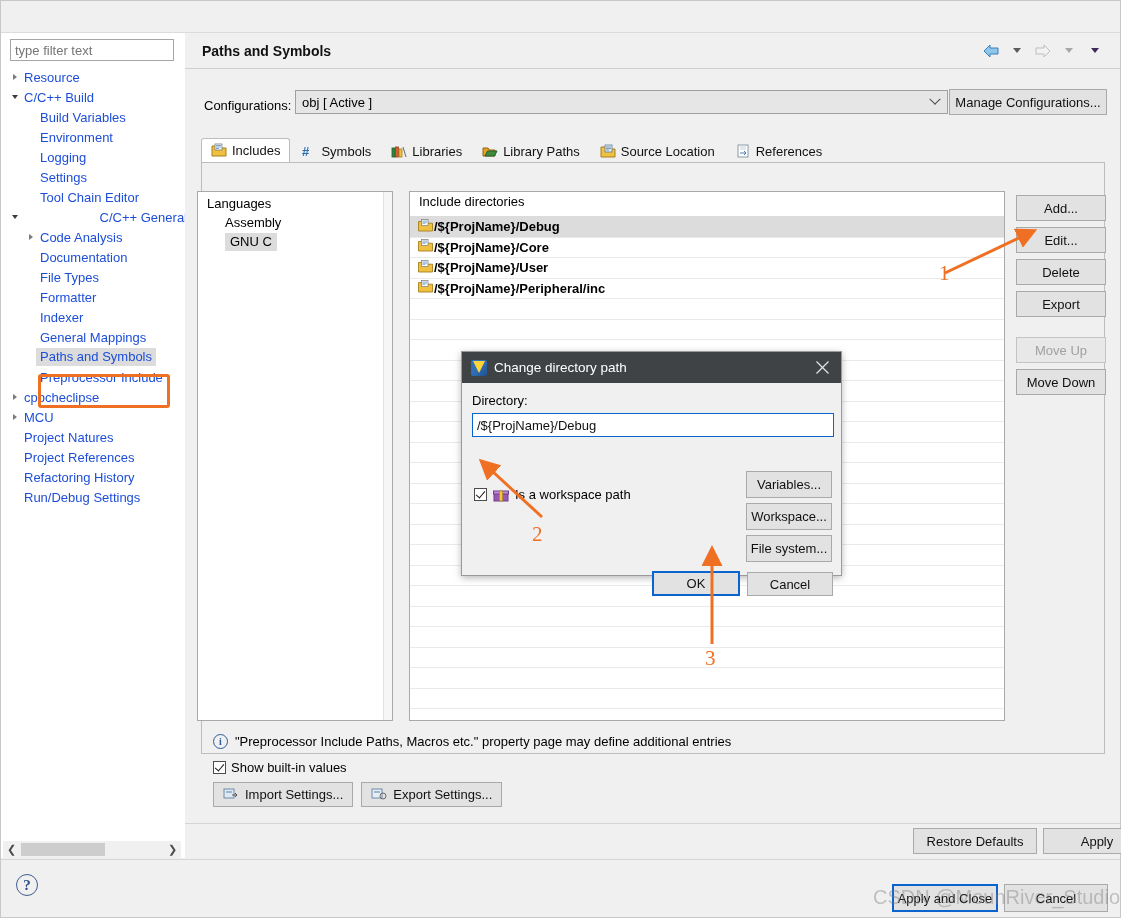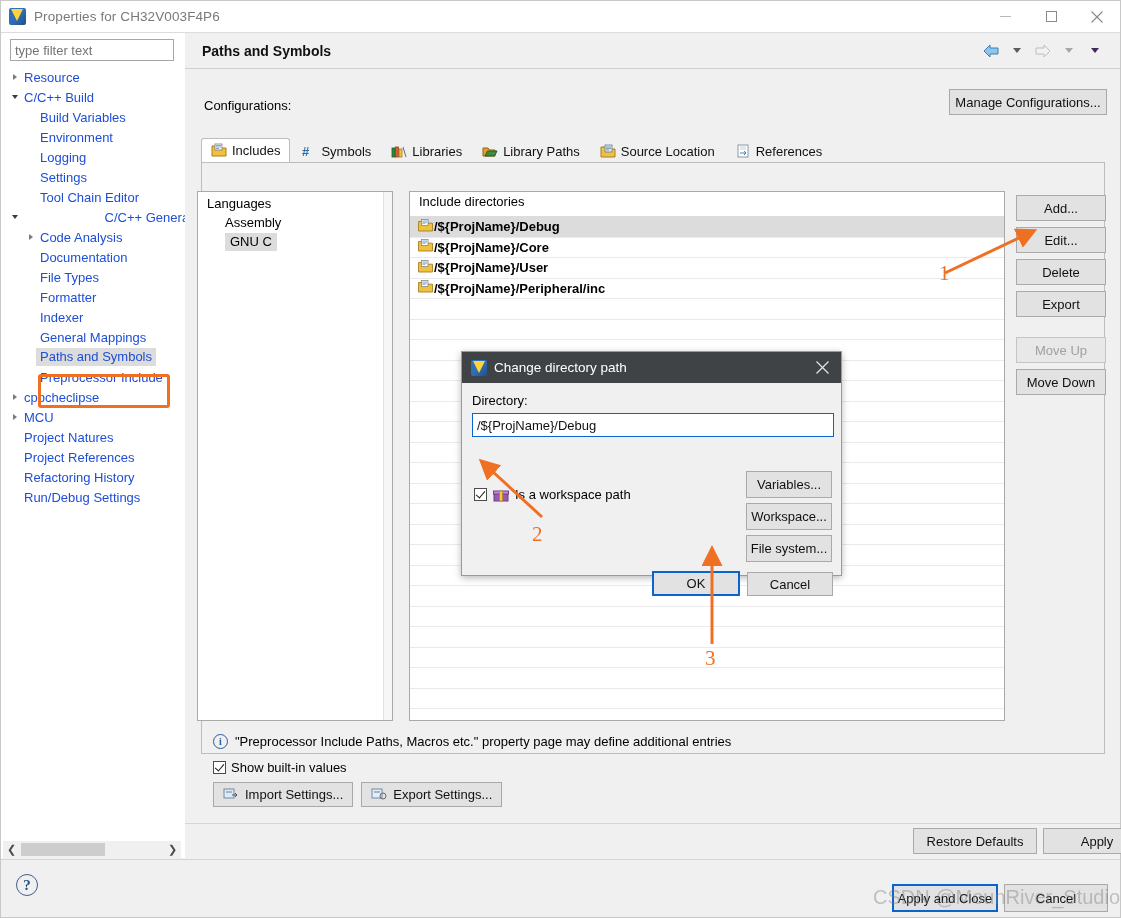--- a/index.html
+++ b/index.html
@@ -58,21 +58,21 @@
   .titlebar-sep {
     position: absolute; top: 31px; left: 0; width: 1119px; height: 1px;
     background: #dcdcdc;
   }
 
   
   .left-panel {
     position: absolute; left: 0; top: 32px;
     width: 193px; height: 825px;
     background: #ffffff;
-    border-right: 2px solid #7f1d1d;
+    border-right: 7px solid #7f1d1d;
   }
   .filter-box {
     position: absolute; left: 9px; top: 6px;
     width: 164px; height: 22px;
     border: 1px solid #a6a6a6; background: #fff;
     font-family: "Liberation Sans", sans-serif;
     font-size: 13px; color: #6b6b6b;
     padding: 0 4px; line-height: 20px;
     outline: none;
   }
@@ -361,44 +361,20 @@
     font-size: 20px; color: rgba(125,125,125,.42);
     font-family: "Liberation Sans", sans-serif;
     white-space: nowrap;
   }
 </style>
 </head>
 <body>
 
 <div id="app">
 
-  <div class="titlebar">
-    <div class="title-icon">
-      <div class="mrs-logo"></div>
-    </div>
-    <div class="title-text">Properties for CH32V003F4P6</div>
-    <div class="win-btns">
-      <div class="win-btn">
-        <svg width="11" height="11" viewBox="0 0 11 11">
-            <line x1="0" y1="5.5" x2="11" y2="5.5" stroke="#b8b8b8" stroke-width="1"></line>
-          </svg>
-      </div>
-      <div class="win-btn">
-        <svg width="11" height="11" viewBox="0 0 11 11">
-            <rect x="0.5" y="0.5" width="10" height="10" fill="none" stroke="#8a8a8a" stroke-width="1"></rect>
-          </svg>
-      </div>
-      <div class="win-btn">
-        <svg width="12" height="12" viewBox="0 0 12 12">
-            <line x1="0.5" y1="0.5" x2="11.5" y2="11.5" stroke="#8a8a8a" stroke-width="1.1"></line>
-            <line x1="11.5" y1="0.5" x2="0.5" y2="11.5" stroke="#8a8a8a" stroke-width="1.1"></line>
-          </svg>
-      </div>
-    </div>
-  </div>
   <div class="titlebar-sep"></div>
 
   <div class="left-panel">
     <input class="filter-box" type="text" placeholder="type filter text" style="">
     <div class="tree" id="tree-container">
         <div class="tree-row" style="padding-left: 6px;">
           <span class="tw">
             <span class="arrow-r"></span>
           </span>
           <span class="tree-label">Resource</span>
@@ -528,20 +504,26 @@
             <span class="nav-caret gray"></span>
           </div>
         <div class="nav-btn">
             <span class="nav-caret dark"></span>
           </div>
       </div>
     </div>
 
     <div class="config-row">
       <div class="config-label">Configurations:</div>
+      <div class="config-combo">
+        <span class="val">obj  [ Active ]</span>
+        <span class="combo-caret-box">
+            <span class="chev-d"></span>
+          </span>
+      </div>
       <div class="btn manage-btn">Manage Configurations...</div>
     </div>
 
     <div class="tabs" id="tabs-container">
         <div class="tab active">
           <span class="tab-icon"><svg viewBox="0 0 16 15">
               <path d="M1,3 L6,3 L7.5,5 L15,5 L15,13 L1,13 Z" fill="#f0c040" stroke="#a8801e" stroke-width="1"></path>
               <rect x="4" y="1" width="7" height="6" fill="#fff" stroke="#7a7a7a" stroke-width="0.8"></rect>
               <path d="M5,2.5 h5 M5,4 h5 M5,5.5 h3" stroke="#4a7fb5" stroke-width="0.7"></path>
             </svg></span>

